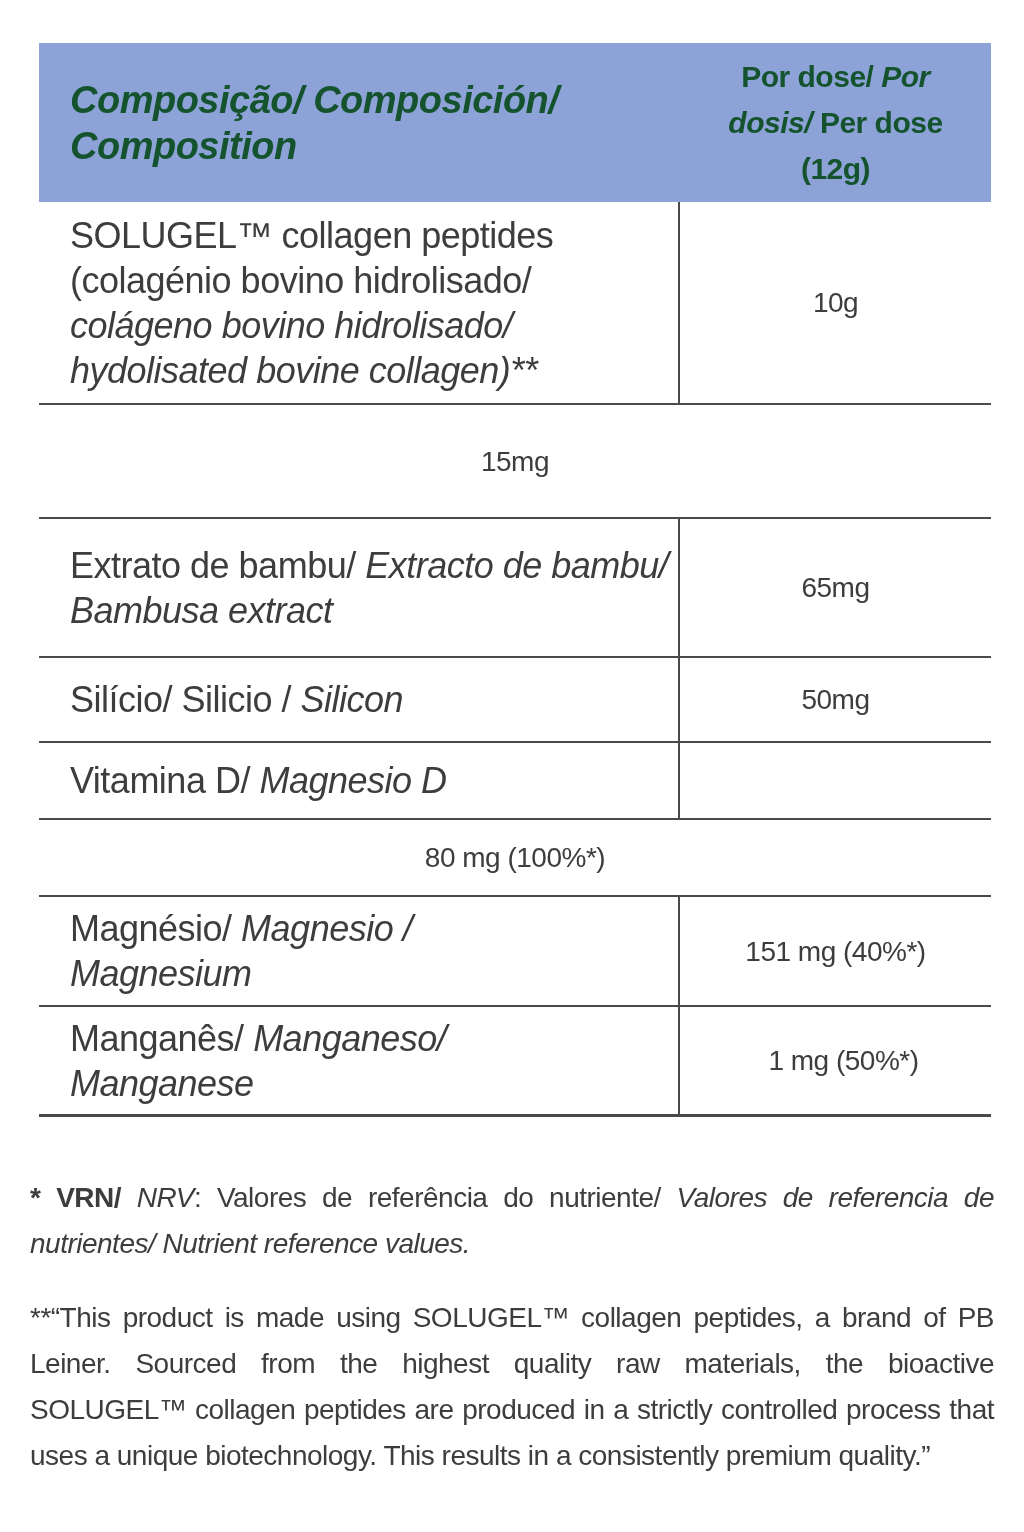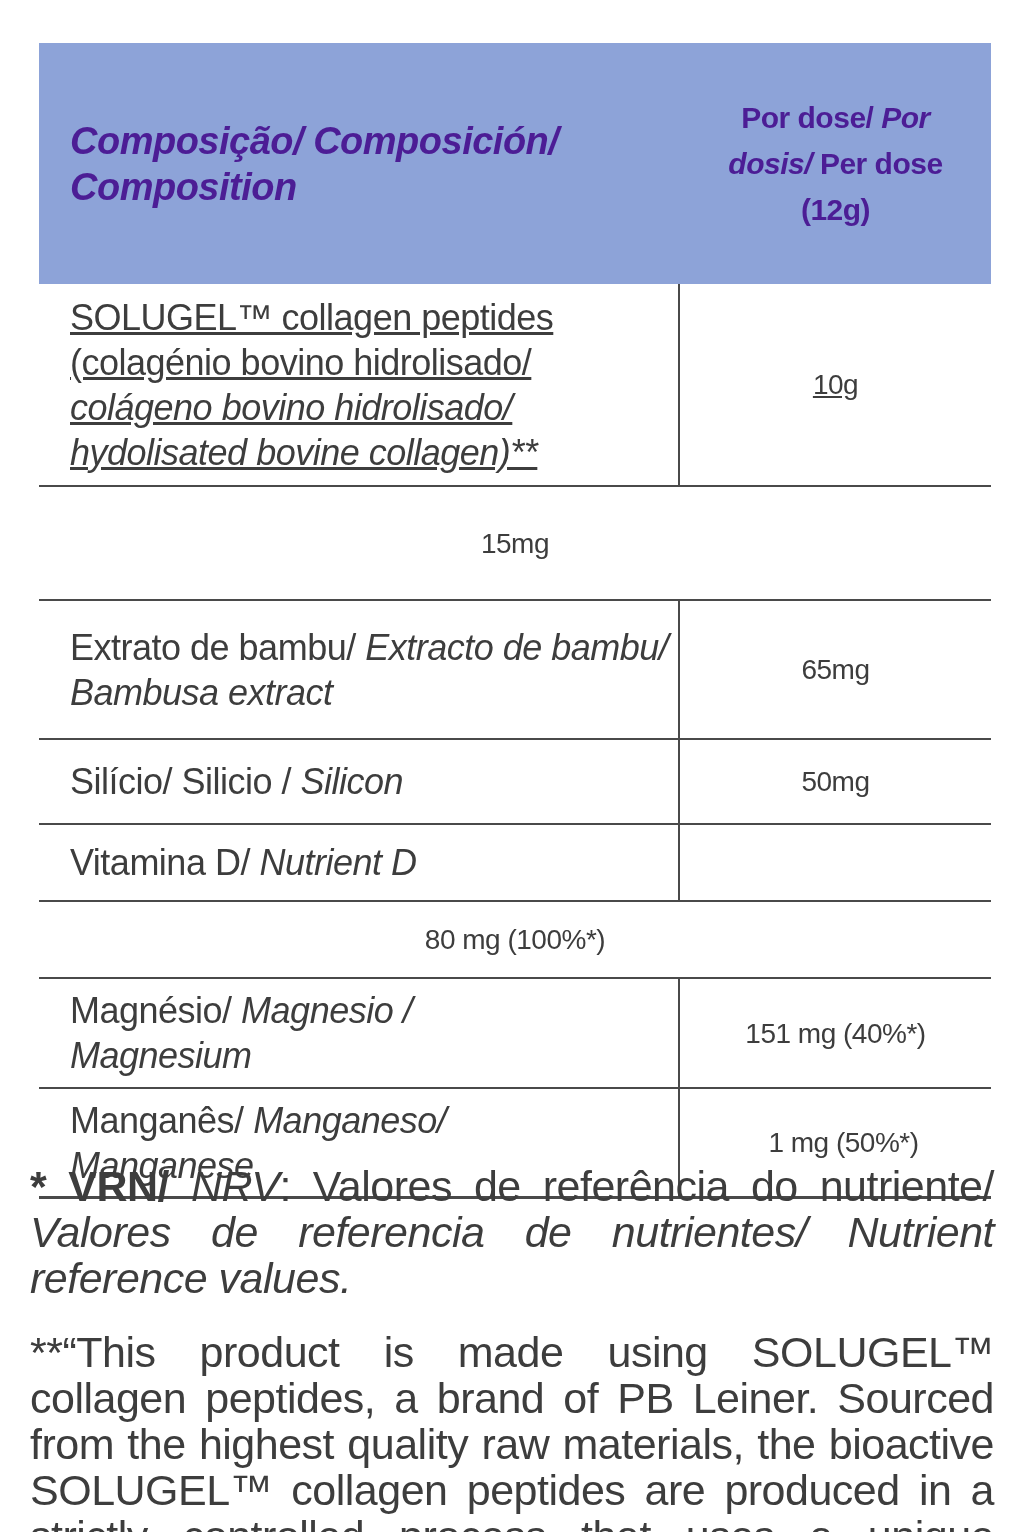--- a/index.html
+++ b/index.html
@@ -16,22 +16,22 @@
   .comp-table {
     position: absolute;
     left: 39px;
     top: 43px;
     width: 952px;
   }
   
   .thead {
     display: flex;
     background: #8da3d8;
-    height: 241px;
-    color: #4c1d95;
+    height: 159px;
+    color: #14532d;
   }
   .th-name {
     width: 641px;
     box-sizing: border-box;
     padding-left: 31px;
     padding-right: 10px;
     display: flex;
     align-items: center;
     font-size: 38px;
     line-height: 46px;
@@ -67,44 +67,44 @@
   }
   .cell-value {
     flex: 1;
     display: flex;
     align-items: center;
     justify-content: center;
     text-align: center;
     font-size: 28px;
     line-height: 45px;
   }
-  .h-row1 { min-height: 201px; text-decoration: underline; }
+  .h-row1 { min-height: 201px; }
   .h-row2 { min-height: 112px; }
   .h-row3 { min-height: 137px; }
   .h-row4 { min-height: 83px; }
   .h-row5 { min-height: 75px; }
   .h-row6 { min-height: 75px; }
   .h-row7 { min-height: 108px; }
   .h-row8 { min-height: 107px; }
   
   .b { font-weight: bold; }
   .i { font-style: italic; }
   
   .footnotes {
     position: absolute;
     left: 30px;
     top: 1163px;
     width: 964px;
   }
   .footnote {
-    font-size: 43px;
+    font-size: 28px;
     line-height: 46px;
     text-align: justify;
     text-justify: inter-word;
-    margin: 0 0 28px 0;
+    margin: 12px 0 28px 0;
     white-space: normal;
   }
 </style>
 </head>
 <body>
 
 <div class="page">
 
   <div class="comp-table">
 
@@ -133,21 +133,21 @@
 Bambusa extract</span></span></div>
       <div class="cell-value">65mg</div>
     </div>
 
     <div class="row h-row4">
       <div class="cell-name"><span><span>Silício/ Silicio / </span><span class="i">Silicon</span></span></div>
       <div class="cell-value">50mg</div>
     </div>
 
     <div class="row h-row5">
-      <div class="cell-name"><span><span>Vitamina D/ </span><span class="i">Nutrient D</span></span></div>
+      <div class="cell-name"><span><span>Vitamina D/ </span><span class="i">Magnesio D</span></span></div>
     </div>
 
     <div class="row h-row6">
       <div class="cell-value">80 mg (100%*)</div>
     </div>
 
     <div class="row h-row7">
       <div class="cell-name"><span><span>Magnésio/ </span><span class="i">Magnesio /
 Magnesium</span></span></div>
       <div class="cell-value">151 mg (40%*)</div>

